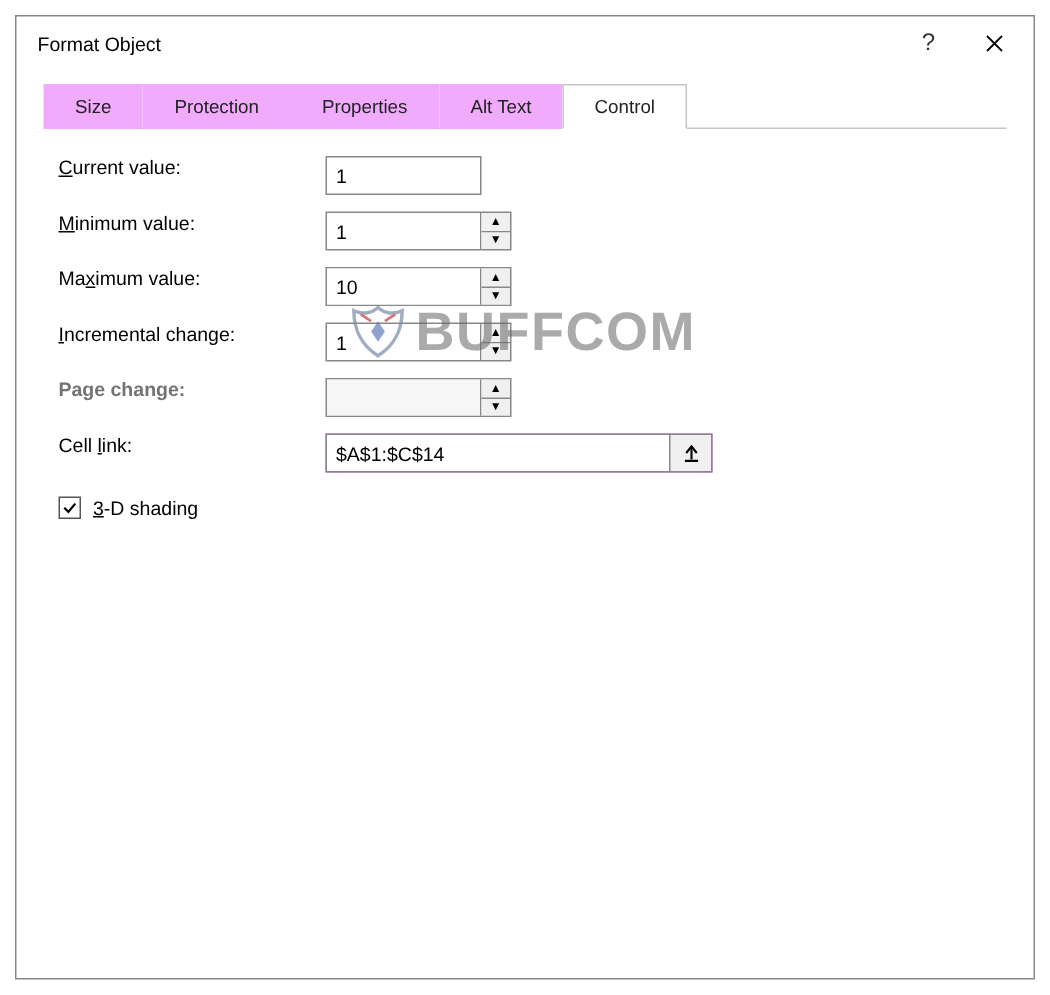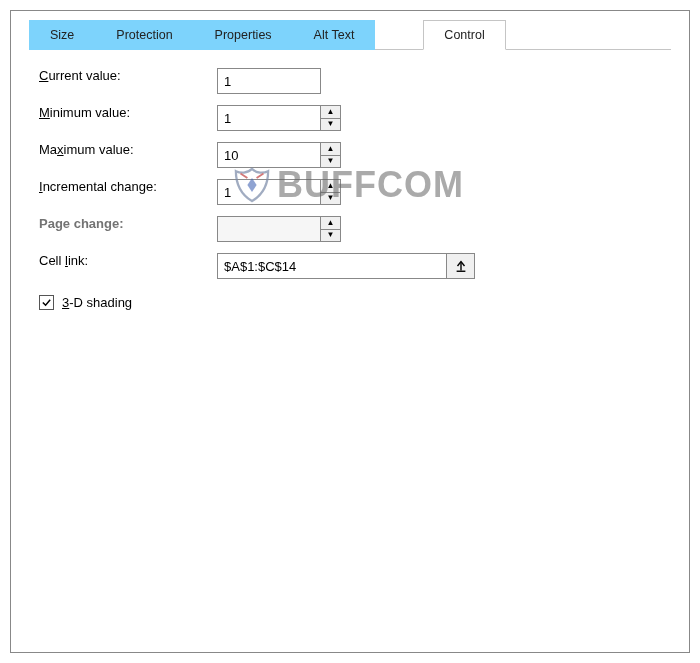--- a/index.html
+++ b/index.html
@@ -49,31 +49,30 @@
   }
   .tabs {
     display: flex;
     border-bottom: 1px solid #c5c5c5;
     position: relative;
   }
   .tab {
     padding: 7px 20px 7px 20px;
     font-size: 12.5px;
     color: #222;
-    background: #7dd3fc;
+    background: #f0abfc;
     border: 1px solid transparent;
     border-bottom: none;
     position: relative;
     top: 1px;
   }
   .tab.active {
     border: 1px solid #c5c5c5;
     border-bottom: 1px solid #fff;
     background: #fff;
-    margin-left: 48px;
   }
   .panel {
     flex: 1;
     padding: 18px 10px 10px 10px;
     position: relative;
   }
   .row {
     display: flex;
     margin-bottom: 11px;
   }
@@ -206,20 +205,30 @@
     pointer-events: none;
     white-space: nowrap;
   }
   .watermark svg { width: 46px; height: 46px; opacity: 0.7; }
 </style>
 </head>
 <body>
 
 <div class="dialog">
 
+  <div class="titlebar">
+    <div class="title">Format Object</div>
+    <div class="tbtn help">?</div>
+    <div class="tbtn close">
+      <svg viewBox="0 0 12 12">
+        <line x1="1" y1="1" x2="11" y2="11" stroke="#000" stroke-width="1.2"></line>
+        <line x1="11" y1="1" x2="1" y2="11" stroke="#000" stroke-width="1.2"></line>
+      </svg>
+    </div>
+  </div>
 
   <div class="body">
 
     <div class="tabs">
       <div class="tab">Size</div>
       <div class="tab">Protection</div>
       <div class="tab">Properties</div>
       <div class="tab">Alt Text</div>
       <div class="tab active">Control</div>
     </div>

